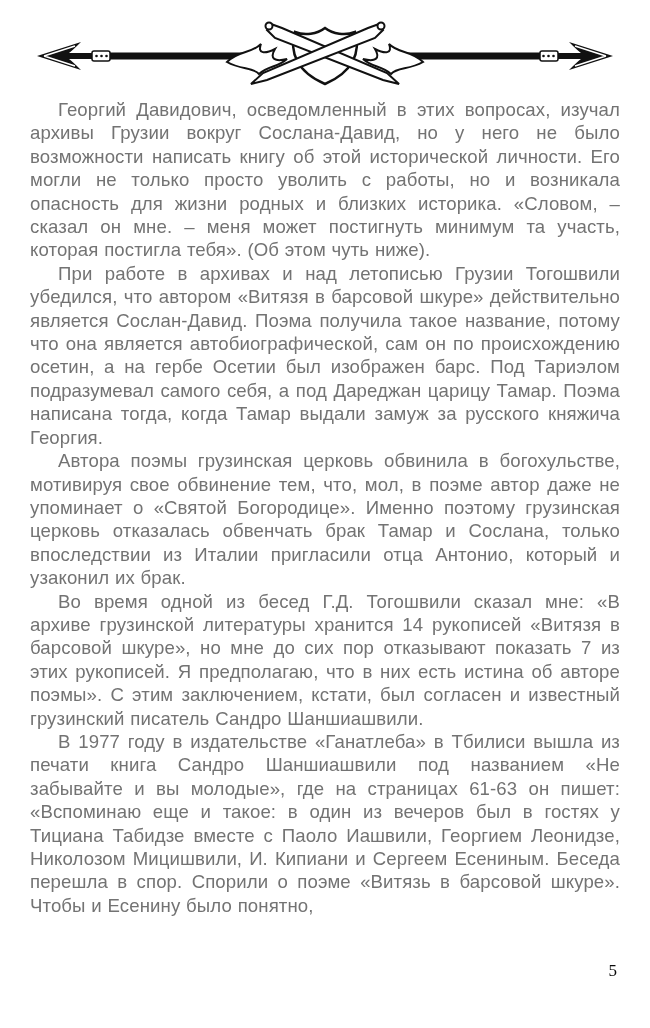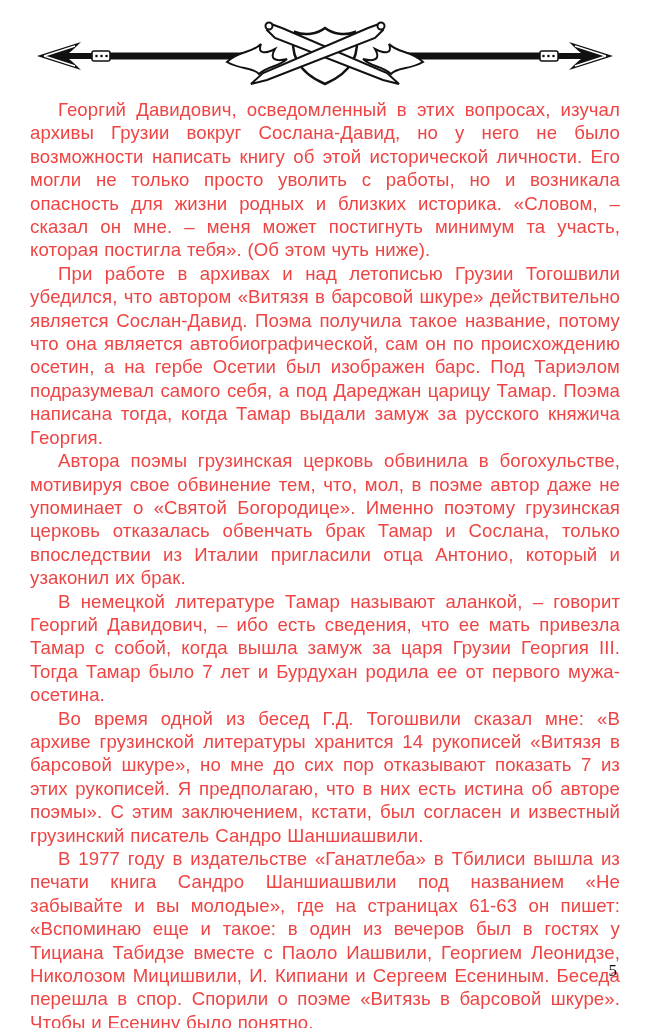--- a/index.html
+++ b/index.html
@@ -21,21 +21,21 @@
     padding:0 30px;
   }
   .text-block p{
     margin:0;
     font-size:18.6px;
     line-height:23.4px;
     text-align:justify;
     text-indent:28px;
     letter-spacing:0.1px;
     word-spacing:0.5px;
-    color:#ef4444;
+    color:#737373;
     -webkit-hyphens:auto;
     hyphens:auto;
   }
   .page-number{
     position:absolute;
     right:33px;
     top:961px;
     font-family:"Liberation Serif", serif;
     font-size:17px;
     color:#0a0a0a;
@@ -76,20 +76,19 @@
       <circle cx="234" cy="8" r="3.5" fill="#fff" stroke="#111" stroke-width="2"></circle>
       <path d="M344 6 L333 10 L228 55 L216 66 L232 62 L340 20 L348 12 Z" fill="#fff" stroke="#111" stroke-width="2"></path>
       <circle cx="346" cy="8" r="3.5" fill="#fff" stroke="#111" stroke-width="2"></circle>
     </g>
   </svg>
 
   <div class="text-block">
     <p>Георгий Давидович, осведомленный в этих вопросах, изучал архивы Грузии вокруг Сослана-Давид, но у него не было возможности написать книгу об этой исторической личности. Его могли не только просто уволить с работы, но и возникала опасность для жизни родных и близких историка. «Словом, – сказал он мне. – меня может постигнуть минимум та участь, которая постигла тебя». (Об этом чуть ниже).</p>
     <p>При работе в архивах и над летописью Грузии Тогошвили убедился, что автором «Витязя в барсовой шкуре» действительно является Сослан-Давид. Поэма получила такое название, потому что она является автобиографической, сам он по происхождению осетин, а на гербе Осетии был изображен барс. Под Тариэлом подразумевал самого себя, а под Дареджан царицу Тамар. Поэма написана тогда, когда Тамар выдали замуж за русского княжича Георгия.</p>
     <p>Автора поэмы грузинская церковь обвинила в богохульстве, мотивируя свое обвинение тем, что, мол, в поэме автор даже не упоминает о «Святой Богородице». Именно поэтому грузинская церковь отказалась обвенчать брак Тамар и Сослана, только впоследствии из Италии пригласили отца Антонио, который и узаконил их брак.</p>
-    <p>В немецкой литературе Тамар называют аланкой, – говорит Георгий Давидович, – ибо есть сведения, что ее мать привезла Тамар с собой, когда вышла замуж за царя Грузии Георгия III. Тогда Тамар было 7 лет и Бурдухан родила ее от первого мужа-осетина.</p>
     <p>Во время одной из бесед Г.Д. Тогошвили сказал мне: «В архиве грузинской литературы хранится 14 рукописей «Витязя в барсовой шкуре», но мне до сих пор отказывают показать 7 из этих рукописей. Я предполагаю, что в них есть истина об авторе поэмы». С этим заключением, кстати, был согласен и известный грузинский писатель Сандро Шаншиашвили.</p>
     <p>В 1977 году в издательстве «Ганатлеба» в Тбилиси вышла из печати книга Сандро Шаншиашвили под названием «Не забывайте и вы молодые», где на страницах 61-63 он пишет: «Вспоминаю еще и такое: в один из вечеров был в гостях у Тициана Табидзе вместе с Паоло Иашвили, Георгием Леонидзе, Николозом Мицишвили, И. Кипиани и Сергеем Есениным. Беседа перешла в спор. Спорили о поэме «Витязь в барсовой шкуре». Чтобы и Есенину было понятно,</p>
   </div>
 
   <div class="page-number">5</div>
 
 </div>
 
 </body></html>

